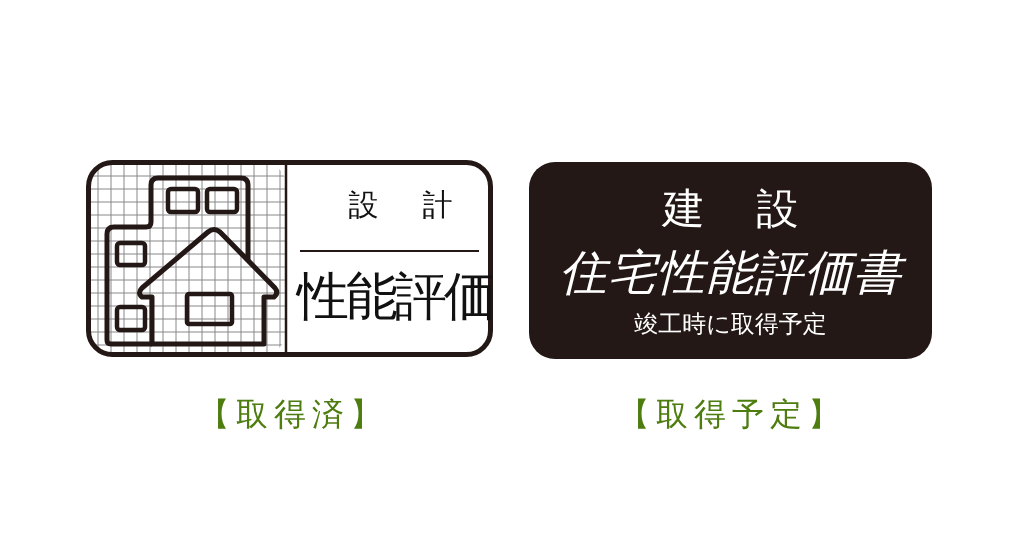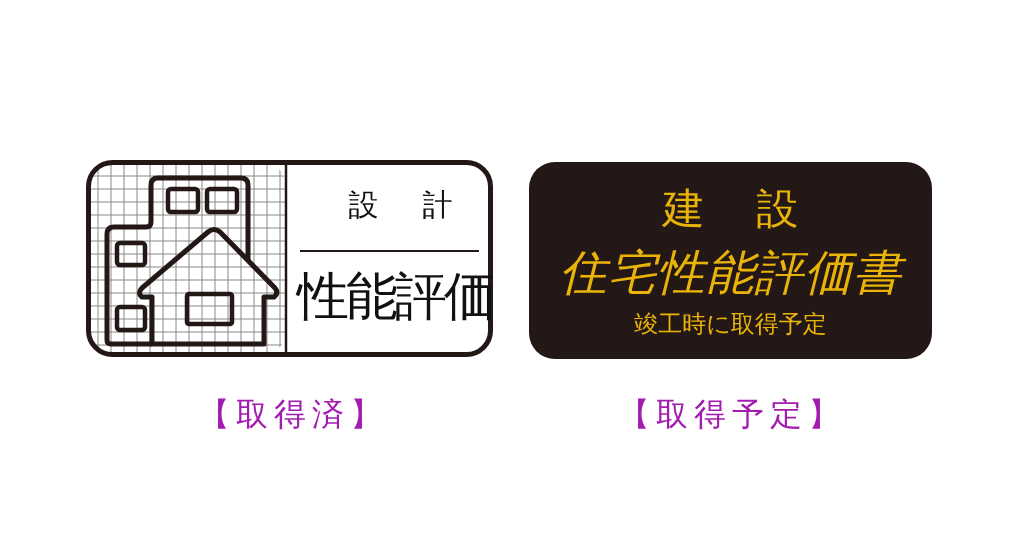--- a/index.html
+++ b/index.html
@@ -7,26 +7,26 @@
          font-family:"DejaVu Sans", "Liberation Sans", sans-serif; }
   .badge-design { position:absolute; left:86px; top:160px; width:407px; height:197px; }
   .badge-design svg { position:absolute; left:0; top:0; }
   .design-text { position:absolute; left:200px; top:0; width:207px; height:197px; color:#111; }
   .design-top { position:absolute; left:0; width:100%; top:30px; text-align:center;
                 font-size:30px; letter-spacing:44px; text-indent:44px; line-height:1;margin-left:11px; }
   .design-line { position:absolute; left:14px; right:14px; top:90px; height:2px; background:#231815; }
   .design-bottom { position:absolute; left:0; width:100%; top:110px; text-align:right;
                    font-size:52px; line-height:1; letter-spacing:-3px; }
   .badge-construct { position:absolute; left:529px; top:162px; width:403px; height:197px;
-                     background:#231815; border-radius:26px; color:#eab308; text-align:center; }
+                     background:#231815; border-radius:26px; color:#ffffff; text-align:center; }
   .c-l1 { position:absolute; left:0; width:100%; top:26px; font-size:42px; line-height:1;
           letter-spacing:52px; text-indent:52px; }
   .c-l2 { position:absolute; left:0; width:100%; top:86px; font-size:48px; line-height:1; letter-spacing:1px;font-style:italic; }
   .c-l3 { position:absolute; left:0; width:100%; top:150px; font-size:24px; line-height:1;font-family:Liberation Serif, serif; }
-  .caption { position:absolute; top:398px; font-size:32px; color:#a21caf; line-height:1; letter-spacing:6px; }
+  .caption { position:absolute; top:398px; font-size:32px; color:#4d7c0f; line-height:1; letter-spacing:6px; }
   .cap-left { left:198px; }
   .cap-right { left:618px; }
 </style>
 </head>
 <body>
 
 <div class="badge-design">
   <svg width="407" height="197" viewBox="0 0 407 197">
     <defs>
       <clipPath id="gridclip">

